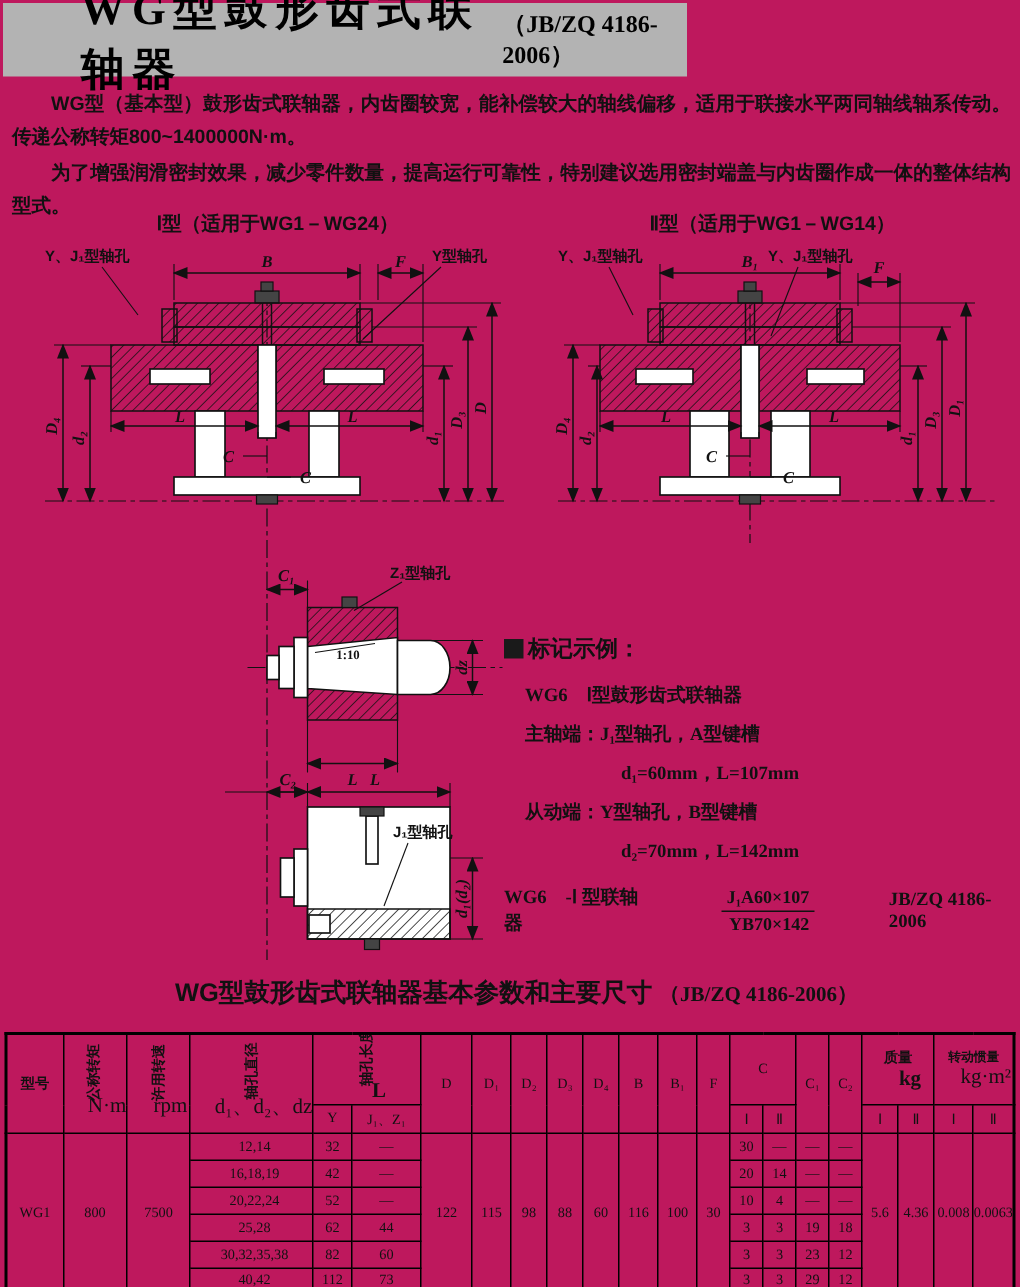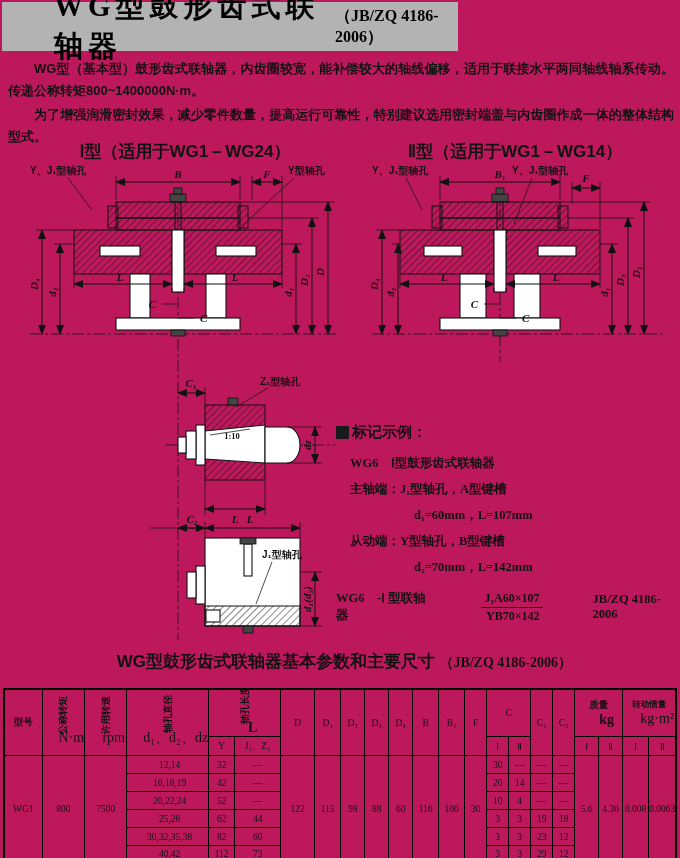--- a/index.html
+++ b/index.html
@@ -9,21 +9,21 @@
   .banner{position:absolute;left:2px;top:2px;width:456px;height:49px;background:#b3b3b3;
           display:flex;align-items:center;padding-left:52px;box-sizing:border-box;}
   .banner .t1{font-family:"Liberation Serif",serif;font-weight:bold;font-size:29px;letter-spacing:5px;color:#000;}
   .banner .t2{font-family:"Liberation Serif",serif;font-weight:bold;font-size:16px;margin-left:10px;color:#000;}
   
   .intro{position:absolute;left:8px;top:58px;width:666px;font-size:13px;font-weight:bold;
          line-height:22px;text-align:justify;}
   .intro p{margin:0 0 2px 0;text-indent:2em;}
   
   .drawings{position:absolute;left:0;top:138px;width:680px;height:510px;}
-  .cap{position:absolute;top:2px;font-size:17px;font-weight:bold;text-align:center;}
+  .cap{position:absolute;top:2px;font-size:13px;font-weight:bold;text-align:center;}
   .cap1{left:55px;width:260px;}
   .cap2{left:385px;width:260px;}
   svg text{fill:#111;}
   .zh{font-family:"Liberation Sans",sans-serif;font-size:10px;font-weight:600;}
   .dl{font-family:"Liberation Serif",serif;font-style:italic;font-weight:bold;font-size:11px;}
   .sm{font-family:"Liberation Serif",serif;font-size:8.5px;font-weight:bold;}
   .ol{fill:#fff;stroke:#111;stroke-width:1.1;}
   .ht{stroke:#111;stroke-width:1;}
   .dim{stroke:#111;stroke-width:1;}
   .ext{stroke:#111;stroke-width:0.75;}

